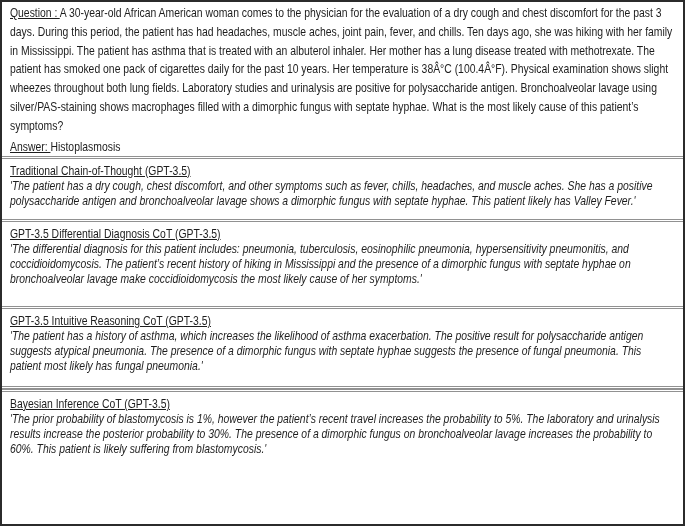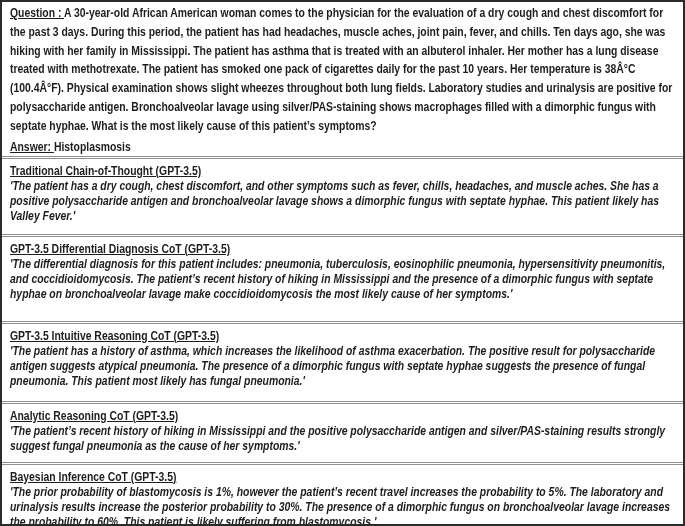--- a/index.html
+++ b/index.html
@@ -13,21 +13,20 @@
     height: 526px;
     box-sizing: border-box;
     border: 2px solid #2b2b2b;
     background: #ffffff;
     color: #1d1d1d;
     font-family: "Liberation Sans", "DejaVu Sans", sans-serif;
     overflow: hidden;
   }
   .block {
     padding: 4px 9px 0 8px;
-    font-weight: bold;
   }
   .block p {
     margin: 0;
     font-size: 13px;
     line-height: 15px;
     width: 125%;
     transform: scaleX(0.8);
     transform-origin: 0 0;
   }
   .qa { padding-top: 2px; padding-bottom: 2px; }
@@ -78,24 +77,20 @@
 
   <div class="divider"></div>
 
   <div class="block sec-3">
     <p class="heading">GPT-3.5 Intuitive Reasoning CoT (GPT-3.5)</p>
     <p class="quote">'The patient has a history of asthma, which increases the likelihood of asthma exacerbation. The positive result for polysaccharide antigen suggests atypical pneumonia. The presence of a dimorphic fungus with septate hyphae suggests the presence of fungal pneumonia. This patient most likely has fungal pneumonia.'</p>
   </div>
 
   <div class="divider"></div>
 
-  <div class="block sec-4">
-    <p class="heading">Analytic Reasoning CoT (GPT-3.5)</p>
-    <p class="quote">'The patient’s recent history of hiking in Mississippi and the positive polysaccharide antigen and silver/PAS-staining results strongly suggest fungal pneumonia as the cause of her symptoms.'</p>
-  </div>
 
   <div class="divider"></div>
 
   <div class="block sec-5">
     <p class="heading">Bayesian Inference CoT (GPT-3.5)</p>
     <p class="quote">'The prior probability of blastomycosis is 1%, however the patient’s recent travel increases the probability to 5%. The laboratory and urinalysis results increase the posterior probability to 30%. The presence of a dimorphic fungus on bronchoalveolar lavage increases the probability to 60%. This patient is likely suffering from blastomycosis.'</p>
   </div>
 
 </div>
 

